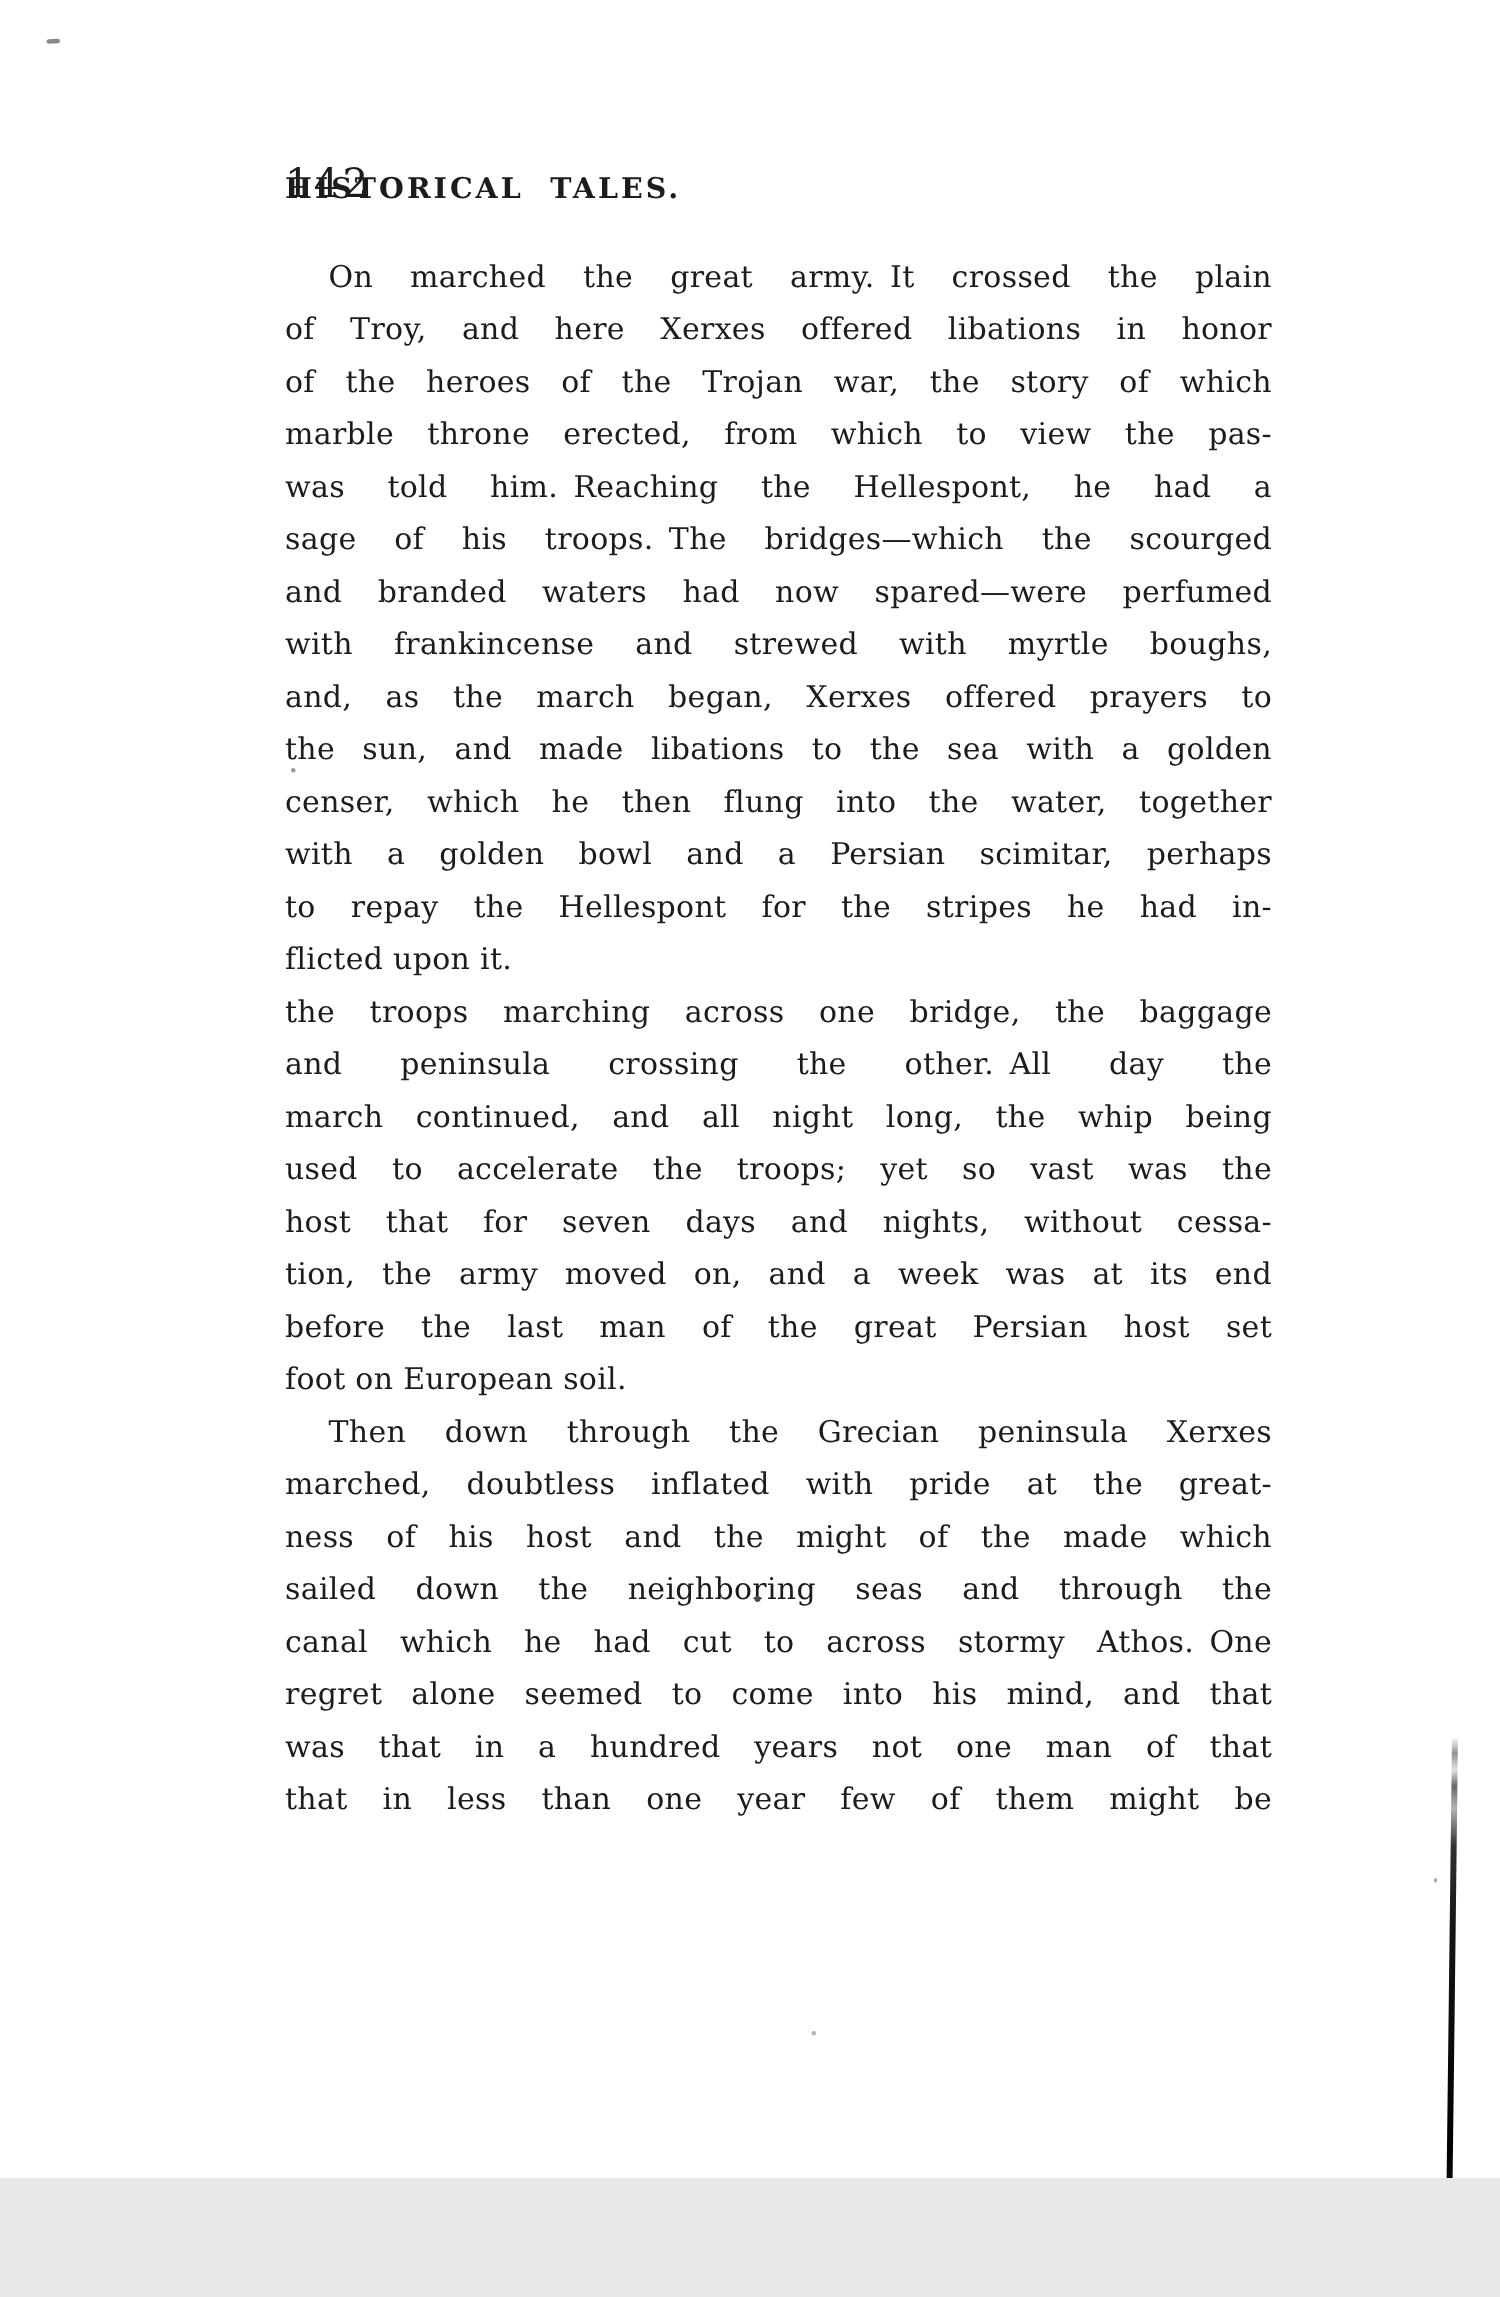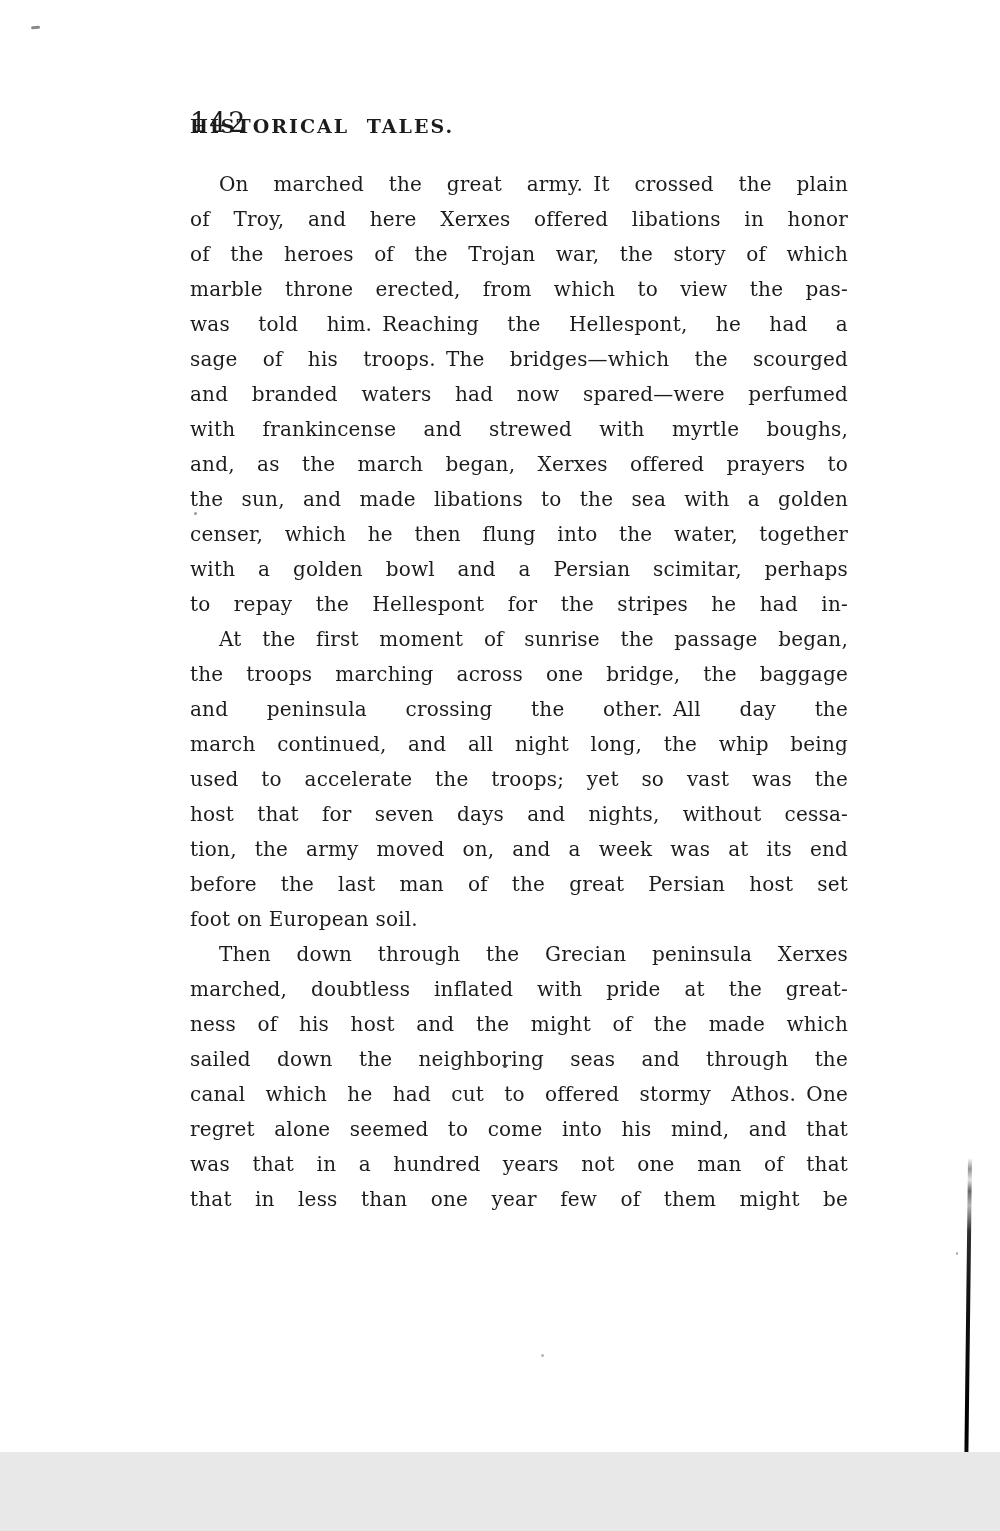--- a/index.html
+++ b/index.html
@@ -95,40 +95,40 @@
       <span class="line">marble throne erected, from which to view the pas-</span>
       <span class="line">was told him. Reaching the Hellespont, he had a</span>
       <span class="line">sage of his troops. The bridges—which the scourged</span>
       <span class="line">and branded waters had now spared—were perfumed</span>
       <span class="line">with frankincense and strewed with myrtle boughs,</span>
       <span class="line">and, as the march began, Xerxes offered prayers to</span>
       <span class="line">the sun, and made libations to the sea with a golden</span>
       <span class="line">censer, which he then flung into the water, together</span>
       <span class="line">with a golden bowl and a Persian scimitar, perhaps</span>
       <span class="line">to repay the Hellespont for the stripes he had in-</span>
+      <span class="line pend">flicted upon it.</span>
     </p>
 
     <p>
-      <span class="line indent">At the first moment of sunrise the passage began,</span>
       <span class="line">the troops marching across one bridge, the baggage</span>
       <span class="line">and peninsula crossing the other. All day the</span>
       <span class="line">march continued, and all night long, the whip being</span>
       <span class="line">used to accelerate the troops; yet so vast was the</span>
       <span class="line">host that for seven days and nights, without cessa-</span>
       <span class="line">tion, the army moved on, and a week was at its end</span>
       <span class="line">before the last man of the great Persian host set</span>
       <span class="line pend">foot on European soil.</span>
     </p>
 
     <p>
       <span class="line indent">Then down through the Grecian peninsula Xerxes</span>
       <span class="line">marched, doubtless inflated with pride at the great-</span>
       <span class="line">ness of his host and the might of the made which</span>
       <span class="line">sailed down the neighboring seas and through the</span>
-      <span class="line">canal which he had cut to offered stormy Athos. One</span>
+      <span class="line">canal which he had cut to across stormy Athos. One</span>
       <span class="line">regret alone seemed to come into his mind, and that</span>
       <span class="line">was that in a hundred years not one man of that</span>
       <span class="line">that in less than one year few of them might be</span>
     </p>
 
   </div>
 
   <div class="artifact speck-dash"></div>
   <div class="artifact speck speck-1"></div>
   <div class="artifact speck speck-2"></div>

